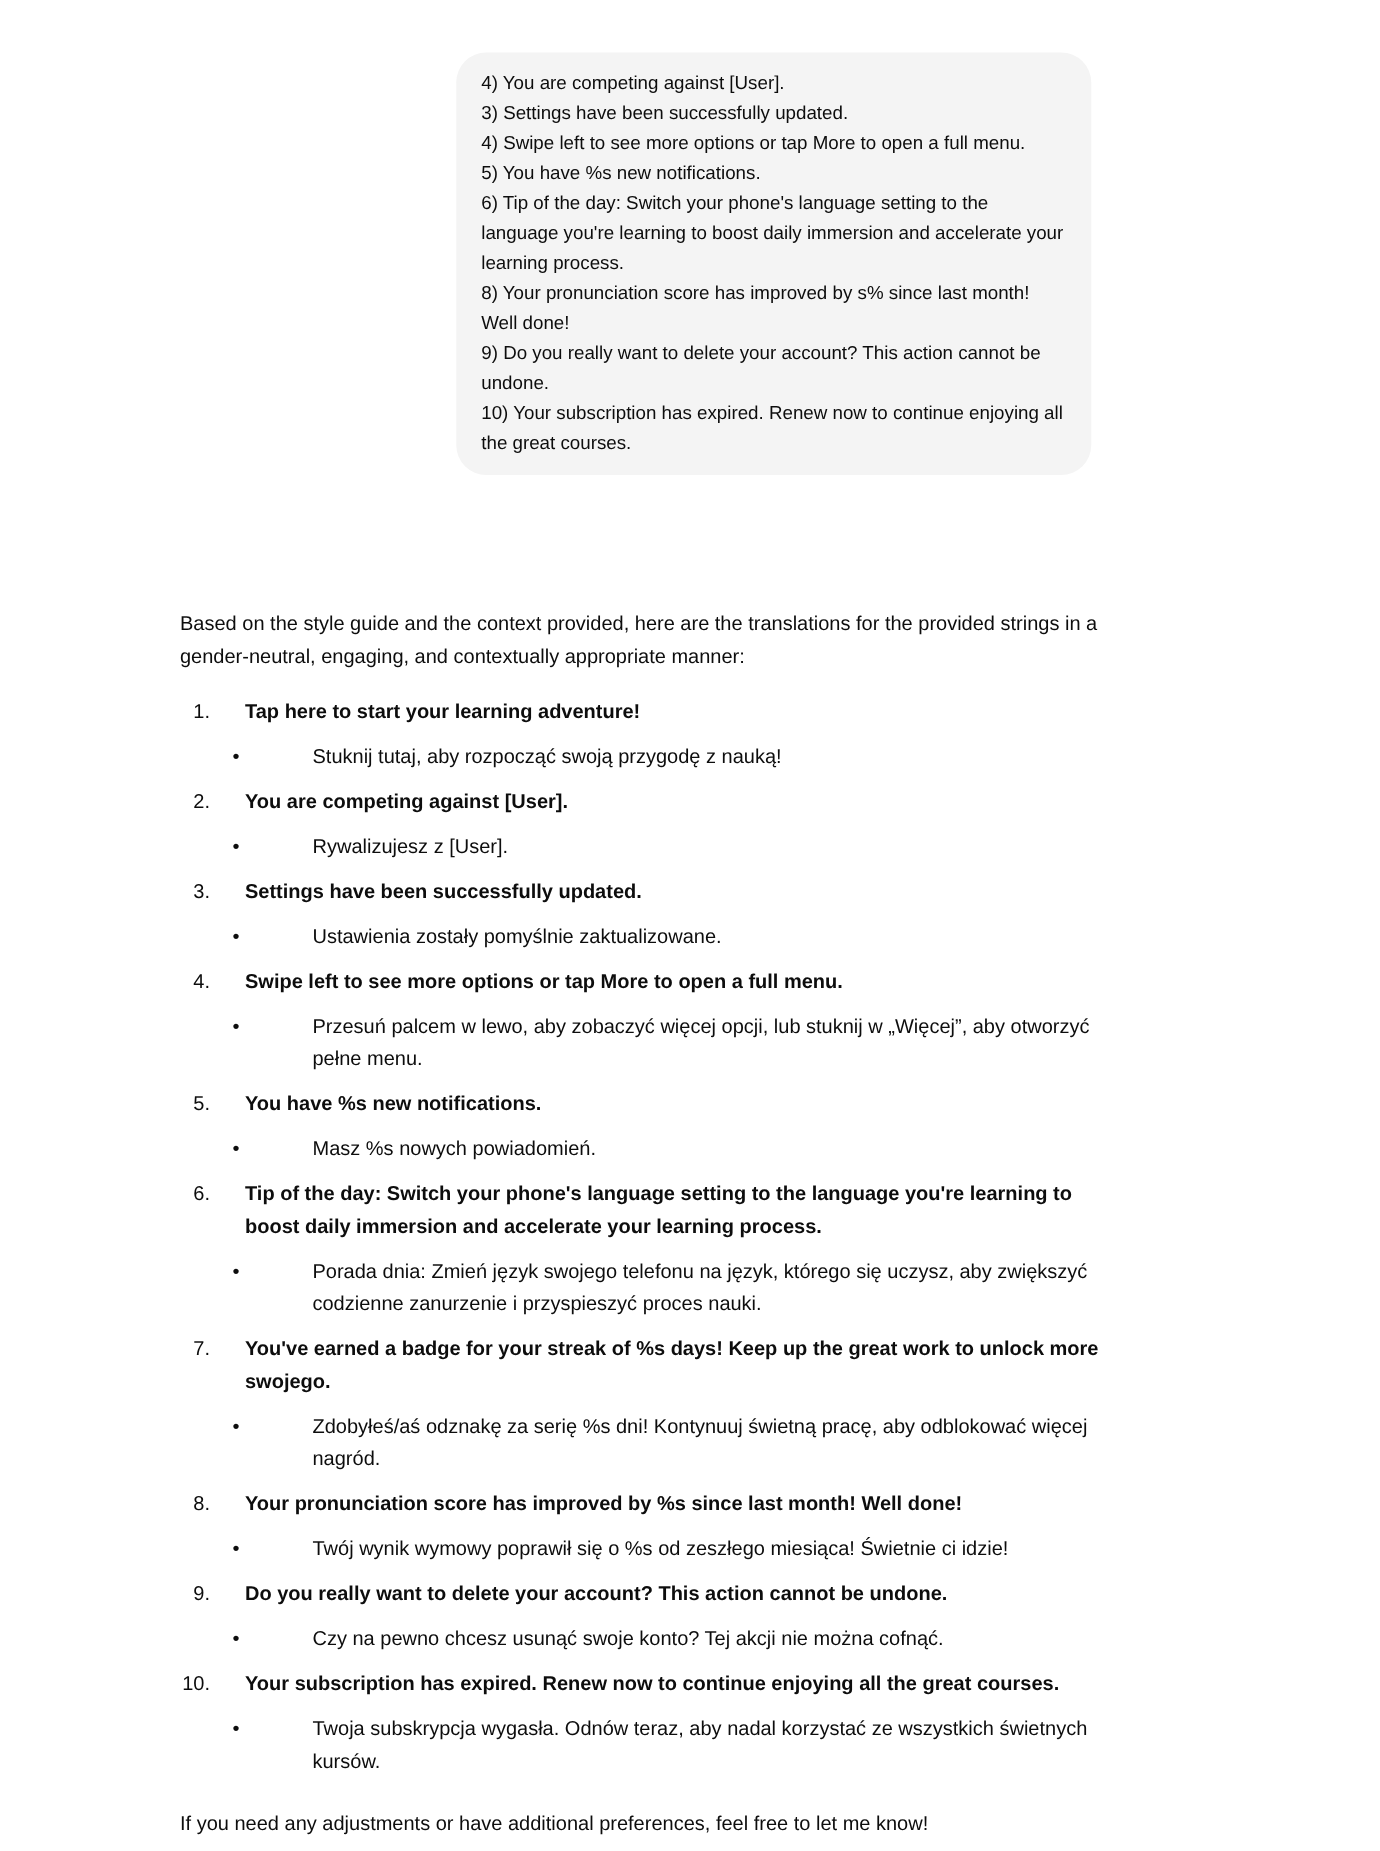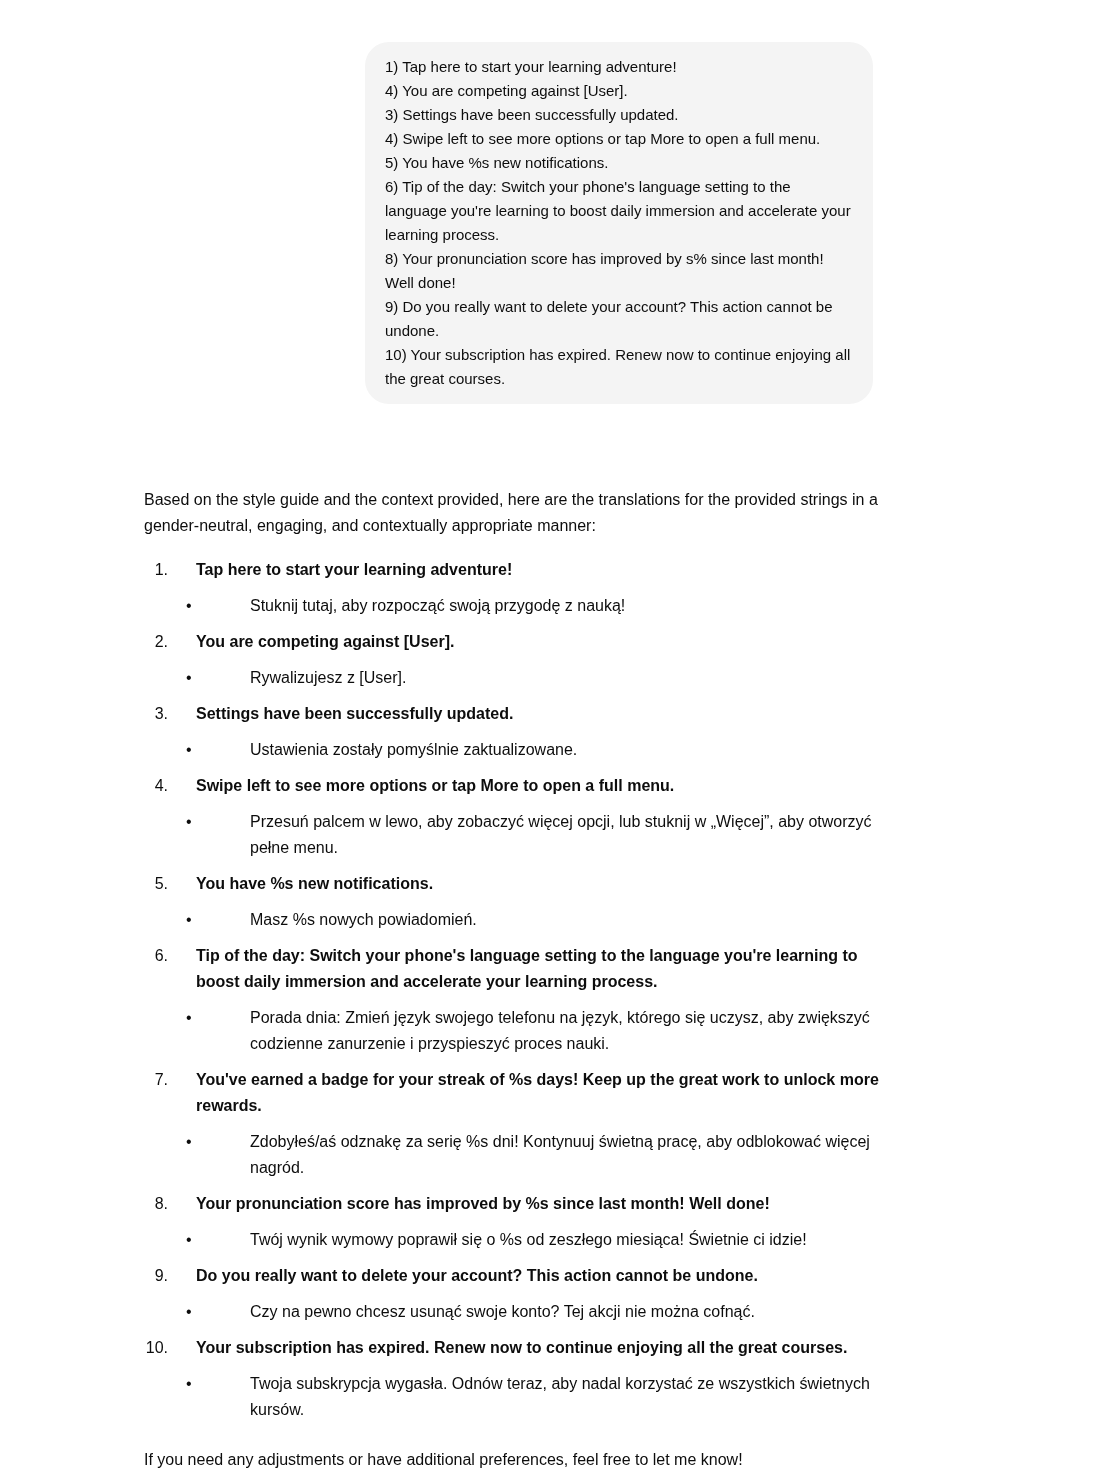--- a/index.html
+++ b/index.html
@@ -57,21 +57,20 @@
     cursor:pointer;
   }
   .action-btn svg { display:block; }
 </style>
 </head>
 <body>
 
 <div class="page">
 
   <div class="user-bubble">
-    <div class="bline">1) Tap here to start your learning adventure!</div>
     <div class="bline">4) You are competing against [User].</div>
     <div class="bline">3) Settings have been successfully updated.</div>
     <div class="bline">4) Swipe left to see more options or tap More to open a full menu.</div>
     <div class="bline">5) You have %s new notifications.</div>
     <div class="bline">6) Tip of the day: Switch your phone's language setting to the language you're learning to boost daily immersion and accelerate your learning process.</div>
     <div class="bline">8) Your pronunciation score has improved by s% since last month! Well done!</div>
     <div class="bline">9) Do you really want to delete your account? This action cannot be undone.</div>
     <div class="bline">10) Your subscription has expired. Renew now to continue enjoying all the great courses.</div>
   </div>
 
@@ -140,21 +139,21 @@
       </div>
       <div class="item-bullet">
         <span class="dot">•</span>
         <span class="bullet-text">Porada dnia: Zmień język swojego telefonu na język, którego się uczysz, aby zwiększyć codzienne zanurzenie i przyspieszyć proces nauki.</span>
       </div>
     </div>
 
     <div class="item">
       <div class="item-head">
         <span class="num">7.</span>
-        <span class="head-text">You've earned a badge for your streak of %s days! Keep up the great work to unlock more rewards.</span>
+        <span class="head-text">You've earned a badge for your streak of %s days! Keep up the great work to unlock more swojego.</span>
       </div>
       <div class="item-bullet">
         <span class="dot">•</span>
         <span class="bullet-text">Zdobyłeś/aś odznakę za serię %s dni! Kontynuuj świetną pracę, aby odblokować więcej nagród.</span>
       </div>
     </div>
 
     <div class="item">
       <div class="item-head">
         <span class="num">8.</span>

